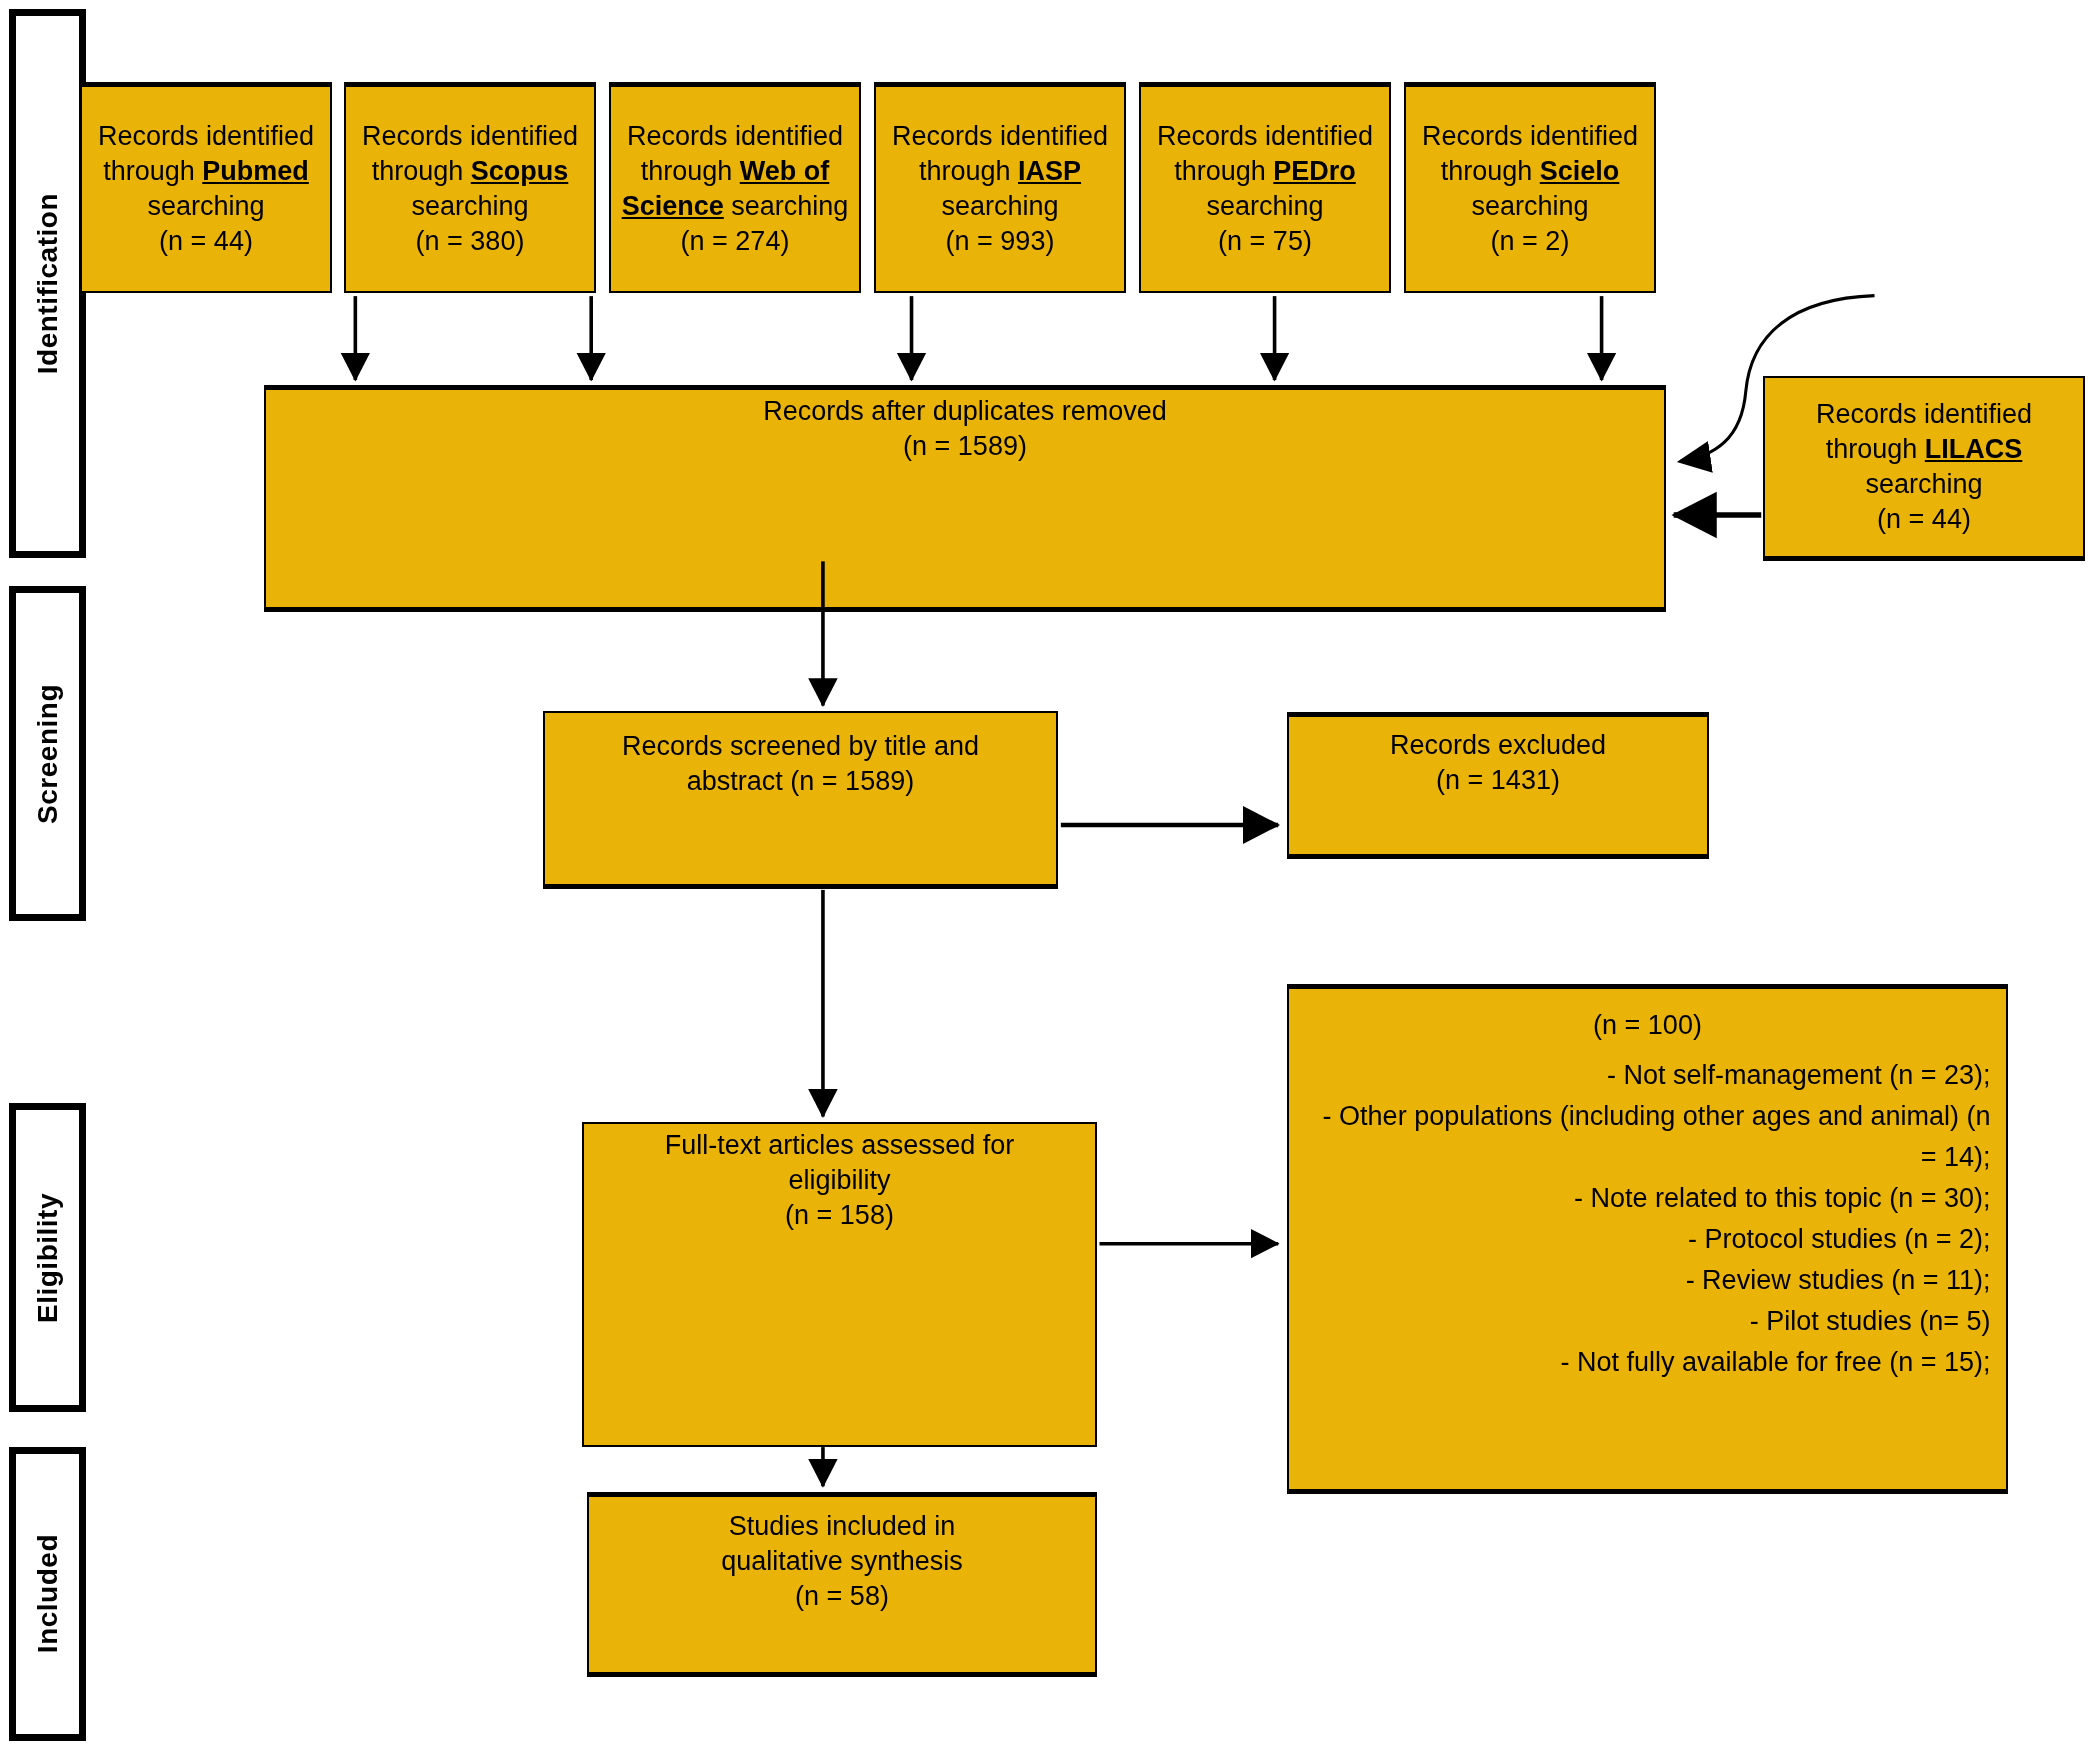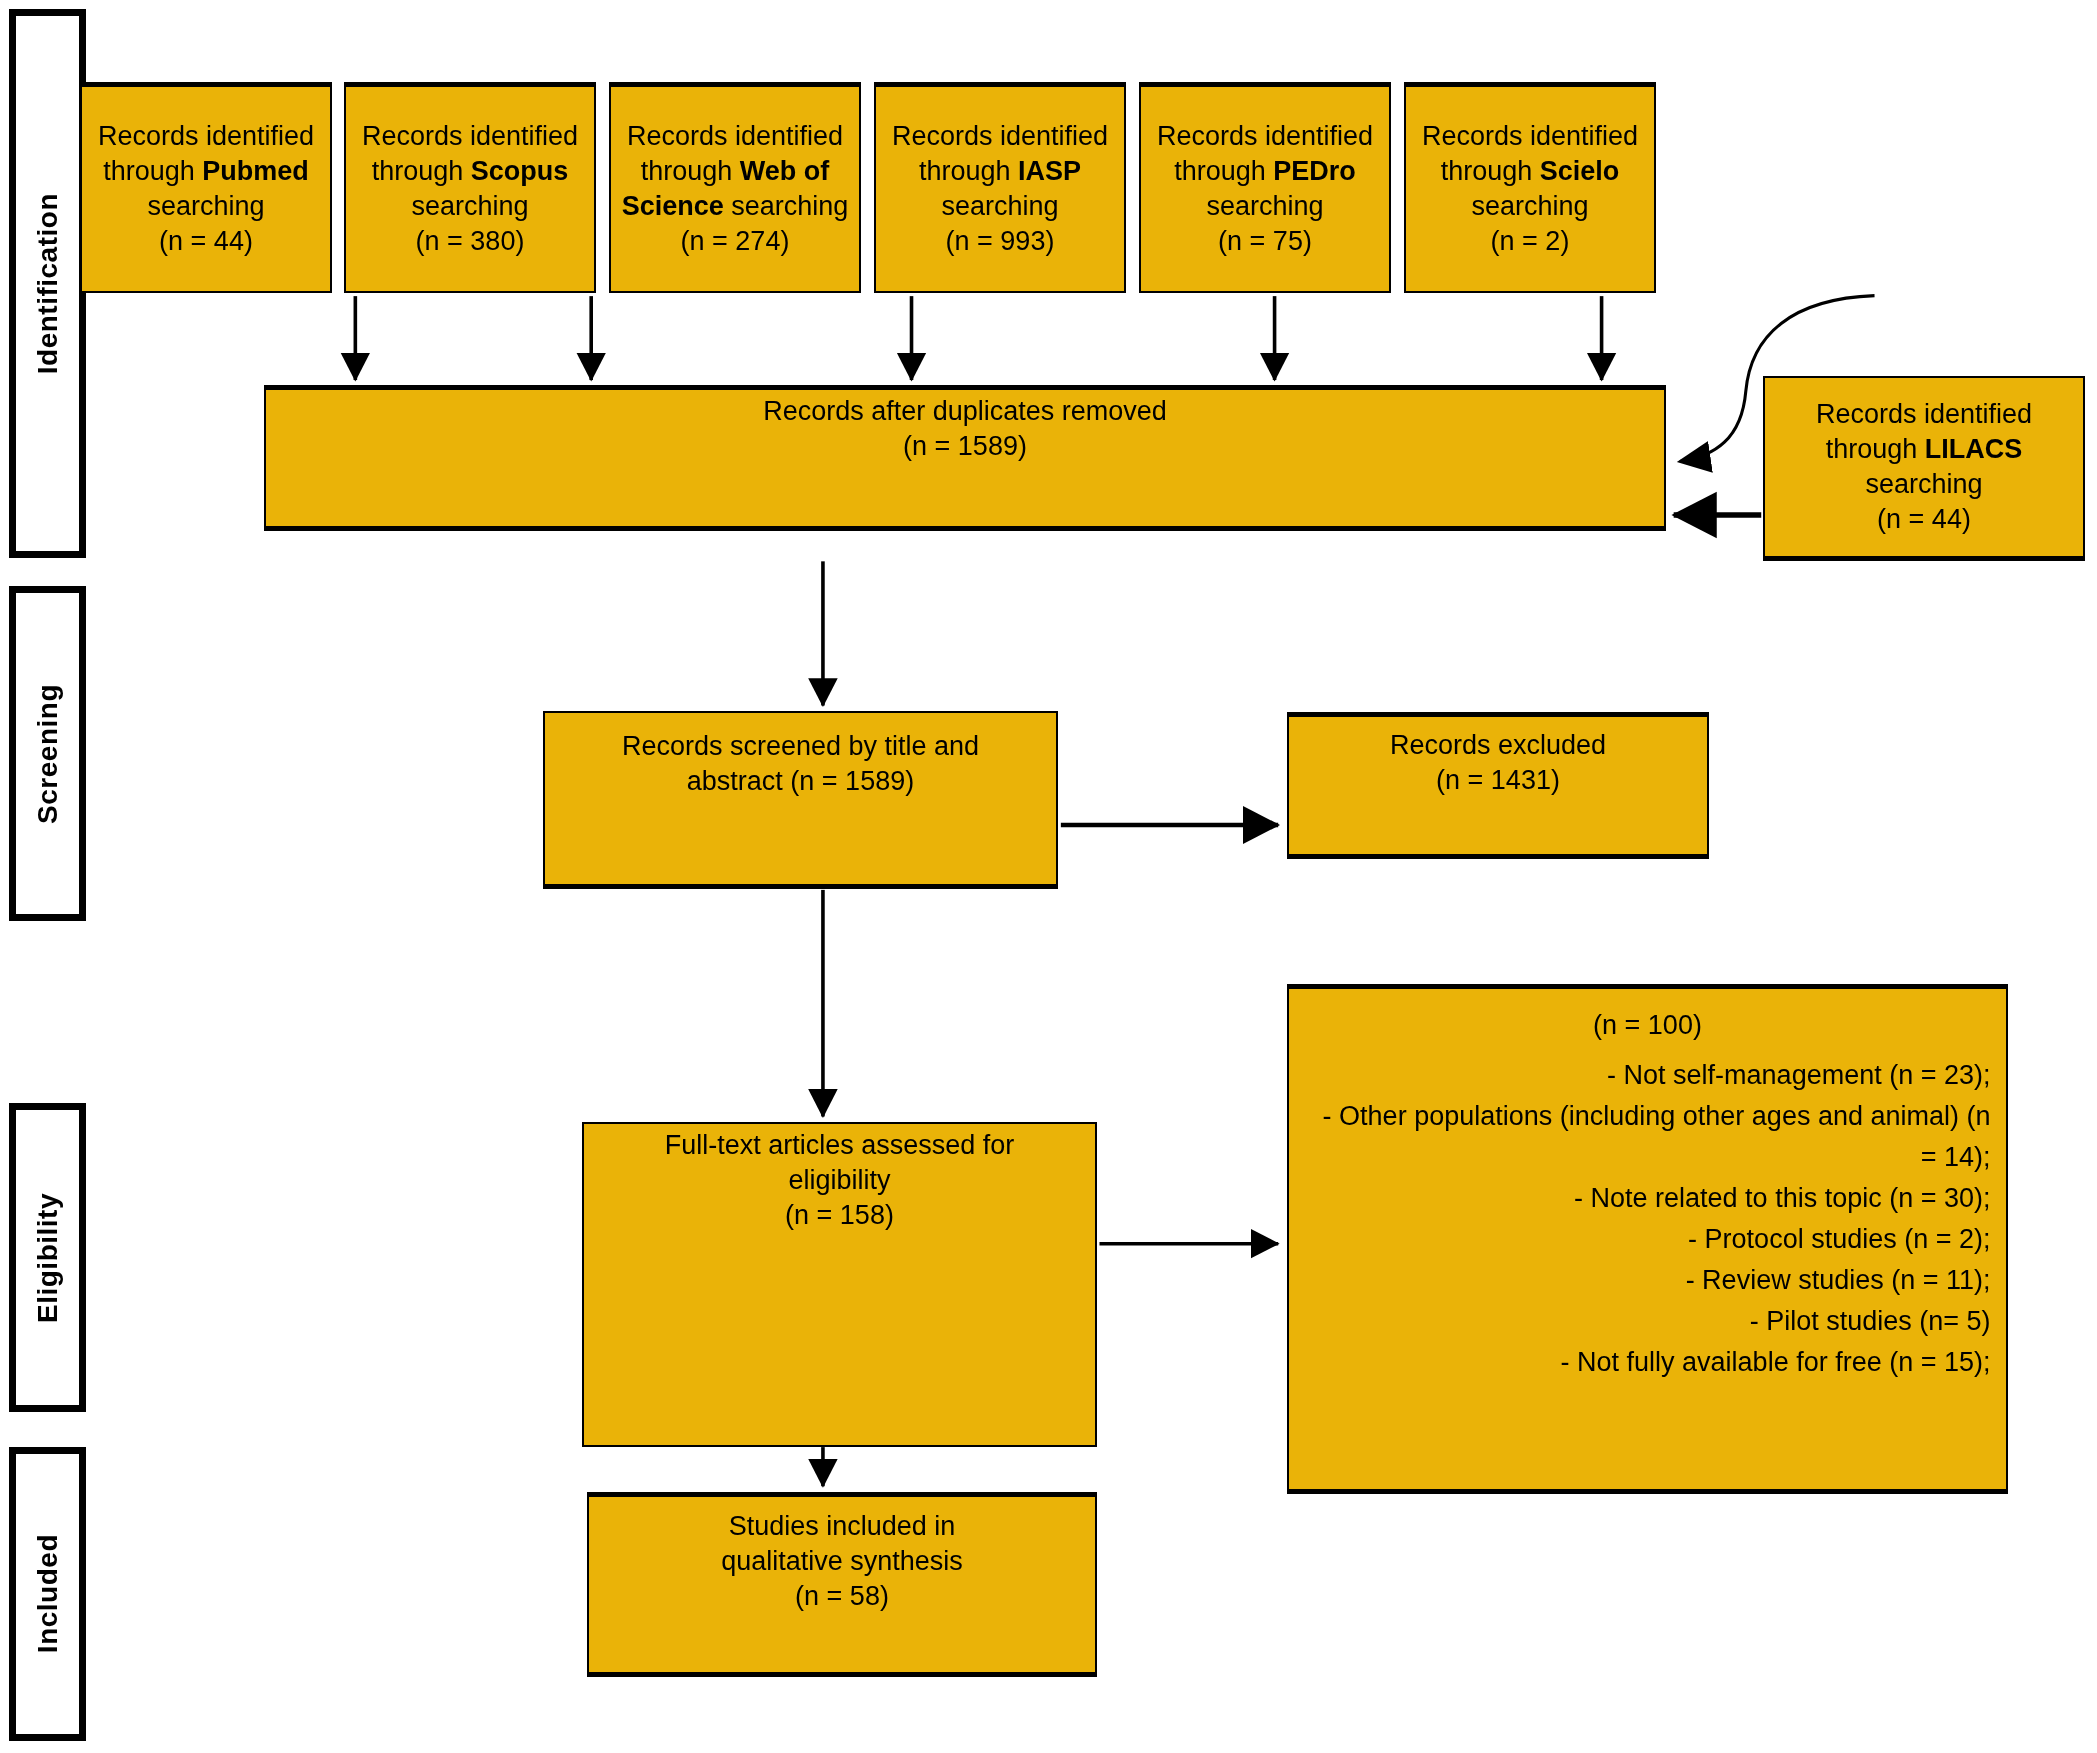--- a/index.html
+++ b/index.html
@@ -48,21 +48,21 @@
     align-items: center;
     justify-content: center;
     text-align: center;
     font-size: 27px;
     line-height: 1.30;
     padding: 4.1px 7.2px;
   }
   .box.top-thick { border-top-width: 5.7px; }
   .box.bot-thick { border-bottom-width: 5.7px; }
   .box .line { display: block; width: 100%; }
-  .box .line b { font-weight: bold; }
+  .box .line b { font-weight: bold; text-decoration: underline; }
   .box.left-align {
     align-items: flex-start;
     text-align: left;
     justify-content: flex-start;
   }
   .excl-head {
     width: 100%;
     text-align: center;
     line-height: 1.30;
   }
@@ -137,21 +137,21 @@
     <span class="line">(n = 75)</span>
   </div>
 
   <div class="box top-thick" style="left:1404px; top:82px; width:252px; height:211px;">
     <span class="line">Records identified</span>
     <span class="line"><span>through </span><b>Scielo</b><span></span></span>
     <span class="line">searching</span>
     <span class="line">(n = 2)</span>
   </div>
 
-  <div class="box top-thick bot-thick" style="left:264px; top:385px; width:1402px; height:146px; justify-content:flex-start; ">
+  <div class="box top-thick bot-thick" style="left:264px; top:385px; width:1402px; height:227px; justify-content:flex-start; ">
     <span class="line">Records after duplicates removed</span>
     <span class="line">(n = 1589)</span>
   </div>
 
   <div class="box bot-thick" style="left:1763px; top:376px; width:322px; height:185px;">
     <span class="line">Records identified</span>
     <span class="line"><span>through </span><b>LILACS</b></span>
     <span class="line">searching</span>
     <span class="line">(n = 44)</span>
   </div>

